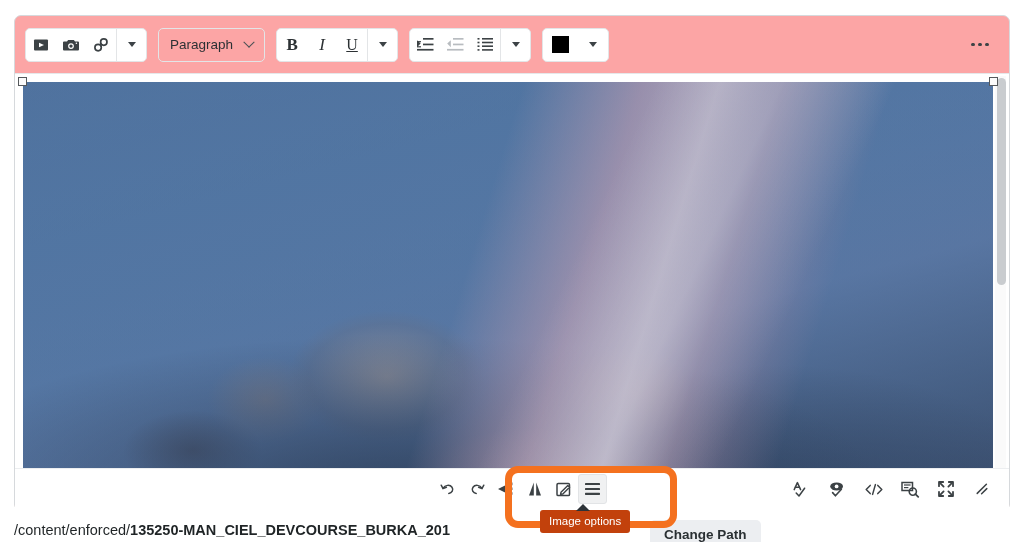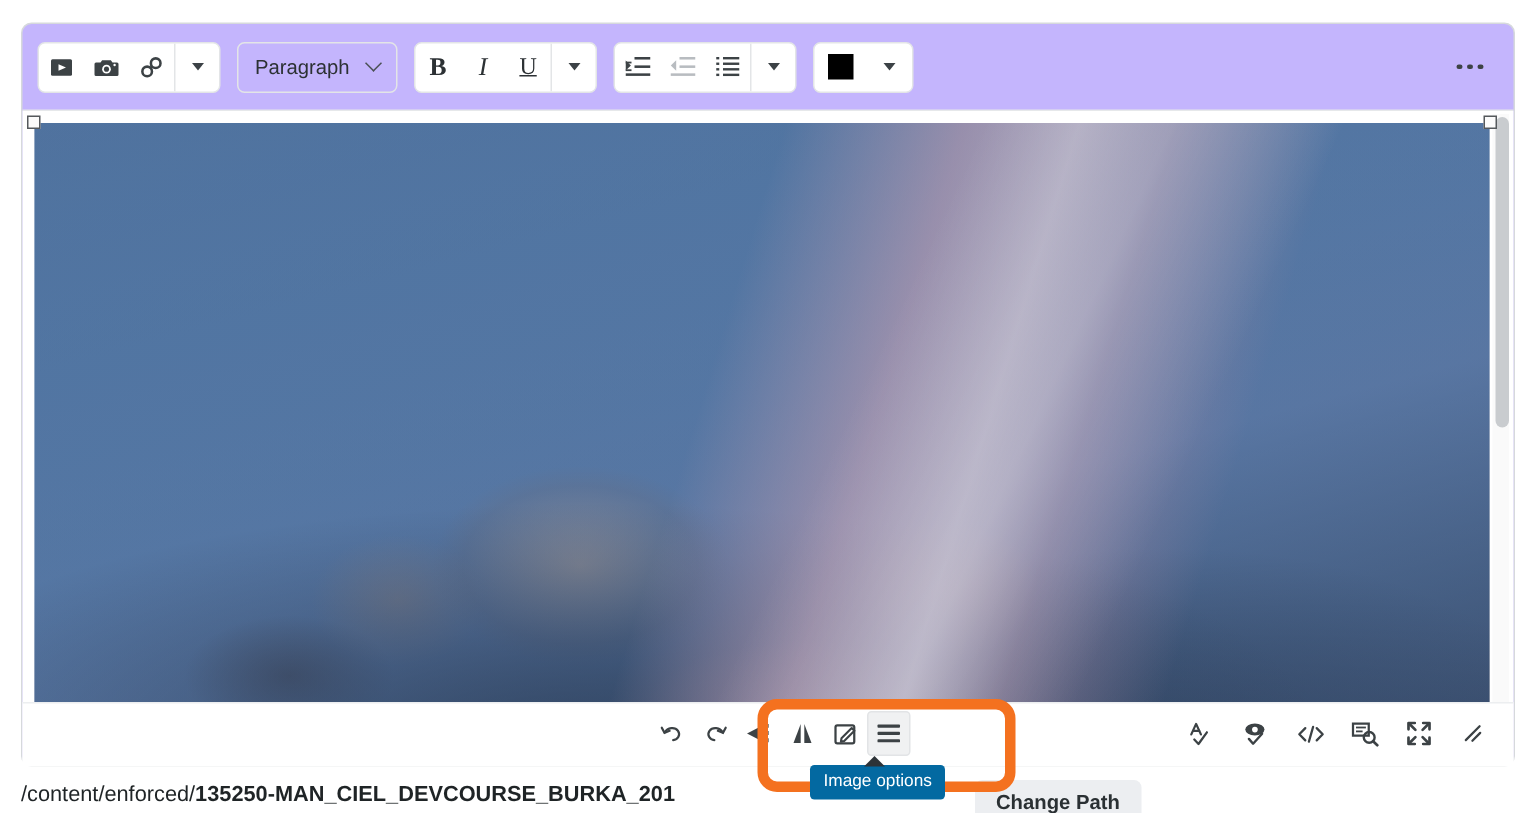--- a/index.html
+++ b/index.html
@@ -15,21 +15,21 @@
     position: relative;
     width: 1024px; height: 542px;
     background: #ffffff;
   }
 
   
   .editor-frame {
     position: absolute;
     left: 14px; top: 15px;
     width: 996px; height: 496px;
-    background: #c4b5fd;
+    background: #fca5a5;
     border: 1px solid #d6d9dc;
     border-radius: 7px;
   }
 
   
   .toolbar {
     position: absolute;
     left: 0; top: 0;
     width: 100%; height: 58px;
     display: flex;
@@ -238,21 +238,21 @@
     border: 7px solid #f4711f;
     border-radius: 13px;
     z-index: 30;
     pointer-events: none;
   }
 
   
   .tooltip {
     position: absolute;
     left: 540px; top: 510px;
-    background: #0369a1;
+    background: #c2410c;
     color: #ffffff;
     font-size: 11.5px;
     padding: 5px 9px 6px 9px;
     border-radius: 3px;
     z-index: 32;
     white-space: nowrap;
   }
   .tooltip:before {
     content: "";
     position: absolute;

